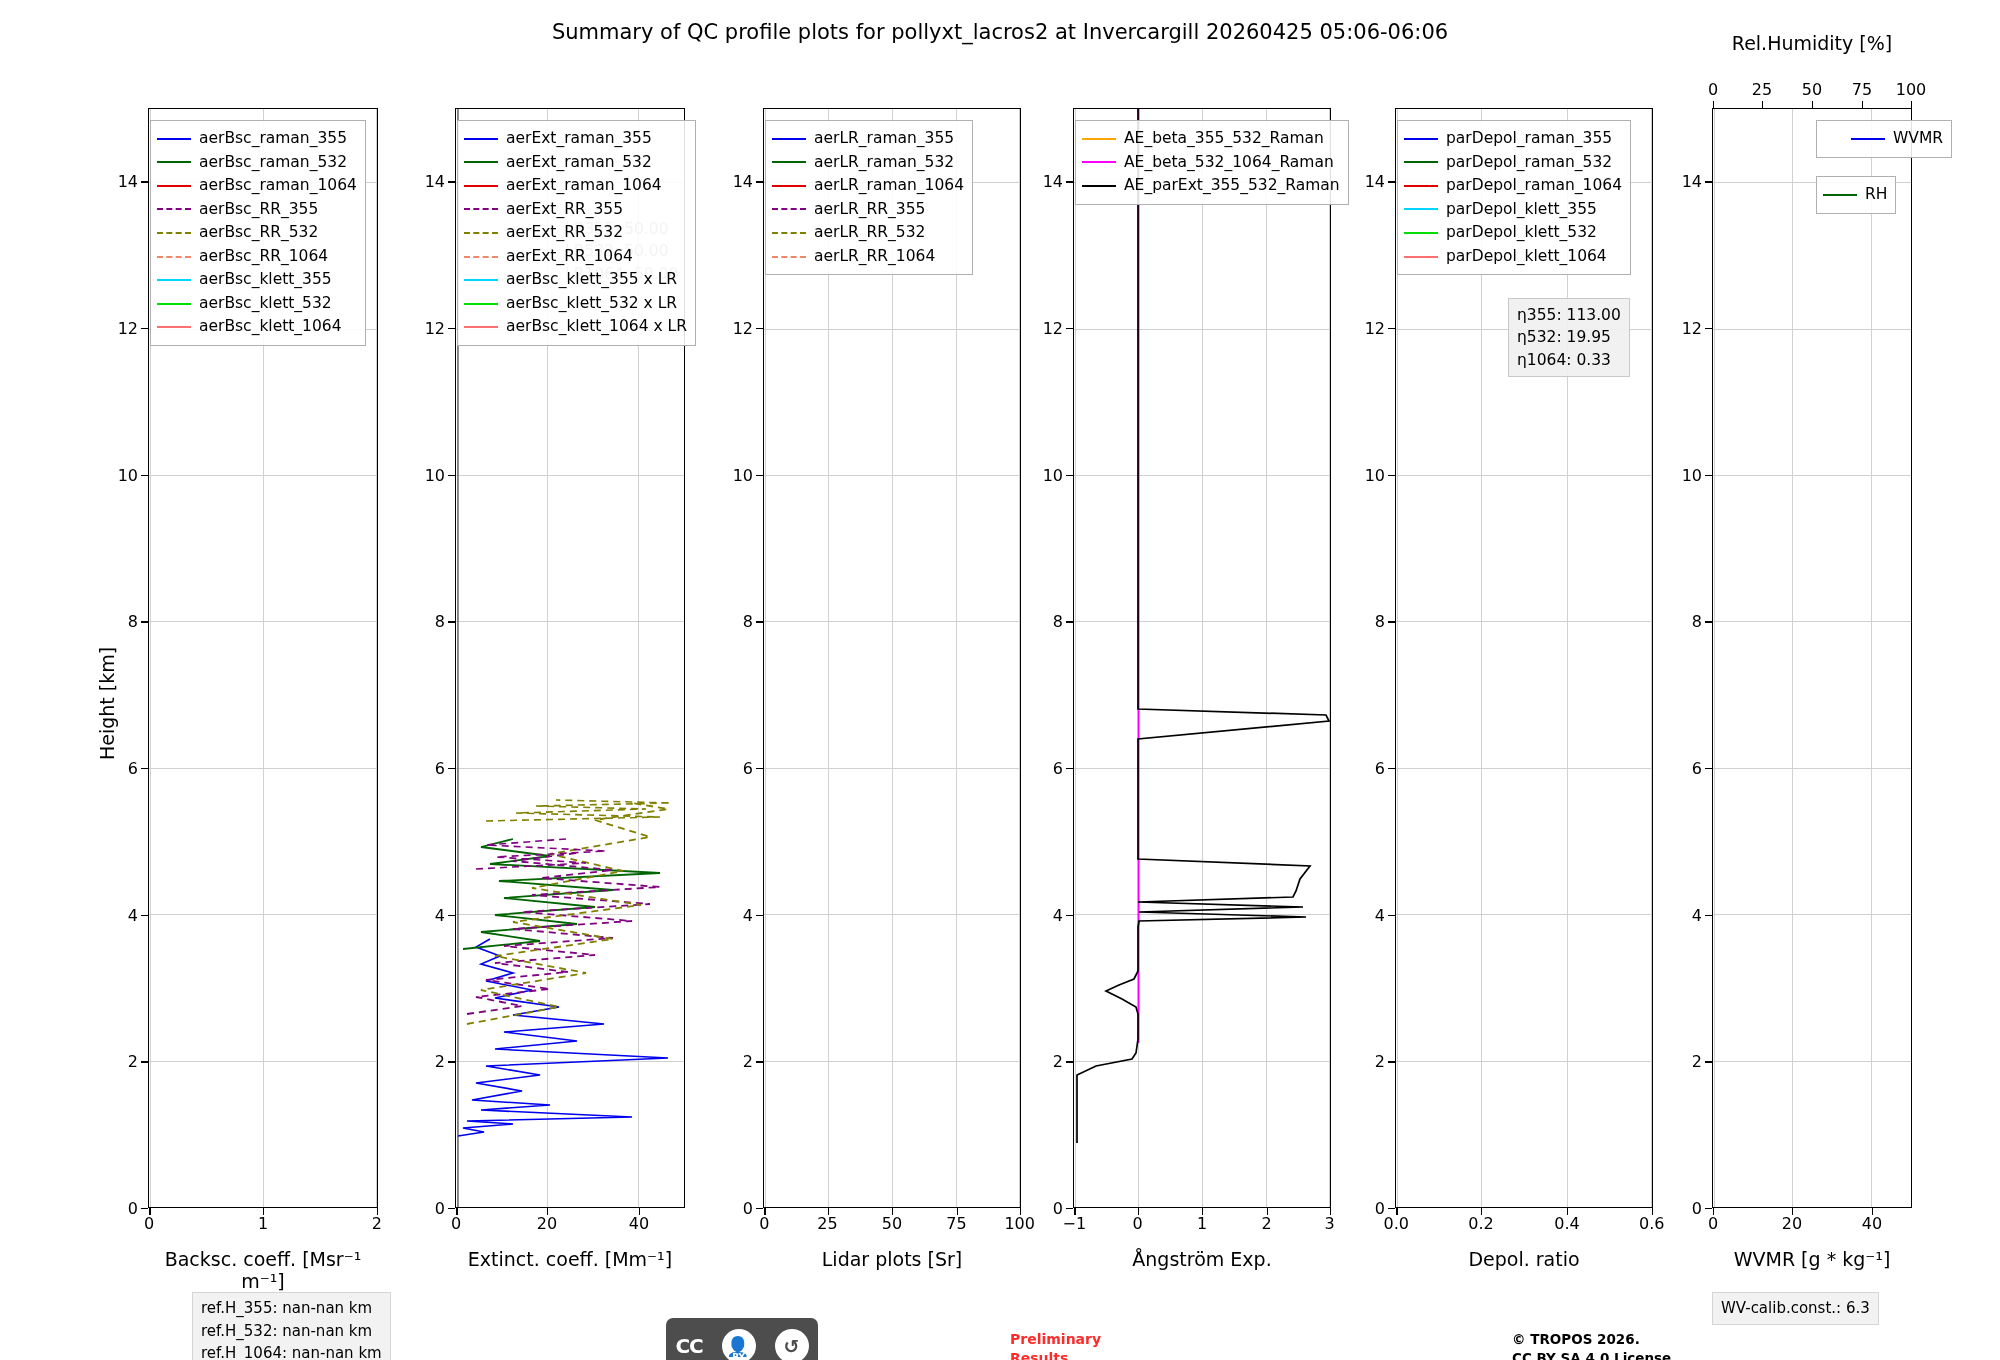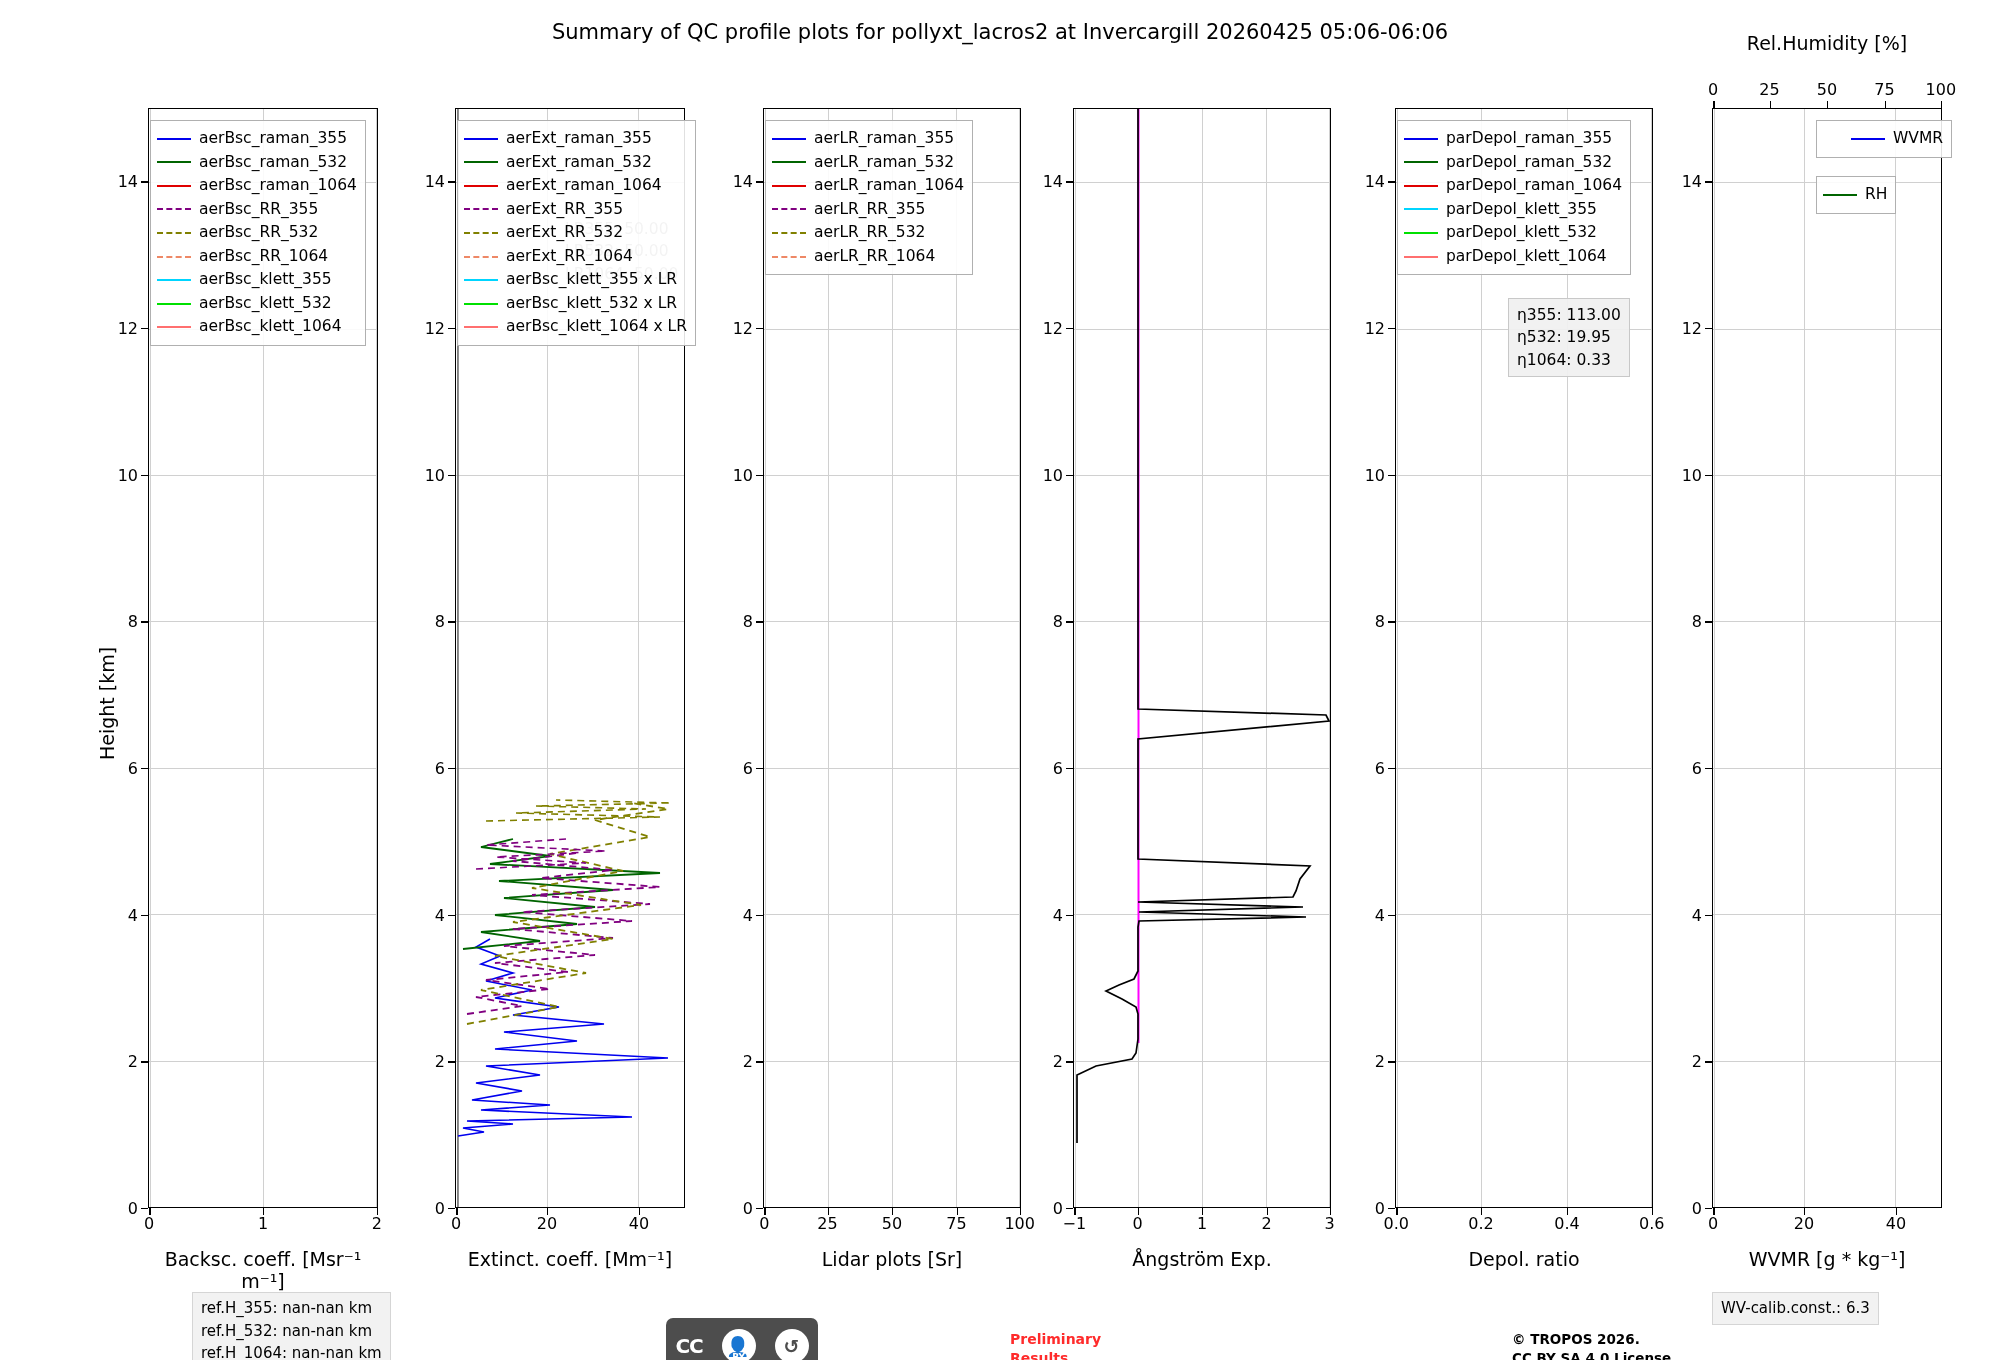--- a/index.html
+++ b/index.html
@@ -487,20 +487,34 @@
     <div class="tick-lbl-x" style="left:0.5%">−1</div>
   <div class="tickmark-x" style="left:25%"></div>
     <div class="tick-lbl-x" style="left:25%">0</div>
   <div class="tickmark-x" style="left:50%"></div>
     <div class="tick-lbl-x" style="left:50%">1</div>
   <div class="tickmark-x" style="left:75%"></div>
     <div class="tick-lbl-x" style="left:75%">2</div>
   <div class="tickmark-x" style="left:99.5%"></div>
     <div class="tick-lbl-x" style="left:99.5%">3</div>
   <div class="xlabel">Ångström Exp.</div>
+  <div class="legend" style="left:2px; top:12px;">
+    <div class="row">
+        <span class="swatch" style="border-color:#ffa500"></span>
+        <span>AE_beta_355_532_Raman</span>
+      </div>
+    <div class="row">
+        <span class="swatch" style="border-color:#ff00ff"></span>
+        <span>AE_beta_532_1064_Raman</span>
+      </div>
+    <div class="row">
+        <span class="swatch" style="border-color:#000000"></span>
+        <span>AE_parExt_355_532_Raman</span>
+      </div>
+  </div>
 </div>
 
 <div class="panel" style="left:1395px; width:258px;">
   <div class="plotbox">
     <div class="grid-v" style="left:0.5%"></div>
     <div class="grid-v" style="left:33.33%"></div>
     <div class="grid-v" style="left:66.66%"></div>
     <div class="grid-v" style="left:99.5%"></div>
     <div class="grid-h" style="top:100%"></div>
     <div class="grid-h" style="top:86.667%"></div>
@@ -562,21 +576,21 @@
         <span class="swatch" style="border-color:#00e000"></span>
         <span>parDepol_klett_532</span>
       </div>
     <div class="row">
         <span class="swatch" style="border-color:#ff6f6f"></span>
         <span>parDepol_klett_1064</span>
       </div>
   </div>
 </div>
 
-<div class="panel" style="left:1712px; width:230px;">
+<div class="panel" style="left:1712px; width:200px;">
   <div class="plotbox">
     <div class="grid-v" style="left:0.5%"></div>
     <div class="grid-v" style="left:40%"></div>
     <div class="grid-v" style="left:80%"></div>
     <div class="grid-h" style="top:100%"></div>
     <div class="grid-h" style="top:86.667%"></div>
     <div class="grid-h" style="top:73.333%"></div>
     <div class="grid-h" style="top:60%"></div>
     <div class="grid-h" style="top:46.667%"></div>
     <div class="grid-h" style="top:33.333%"></div>

